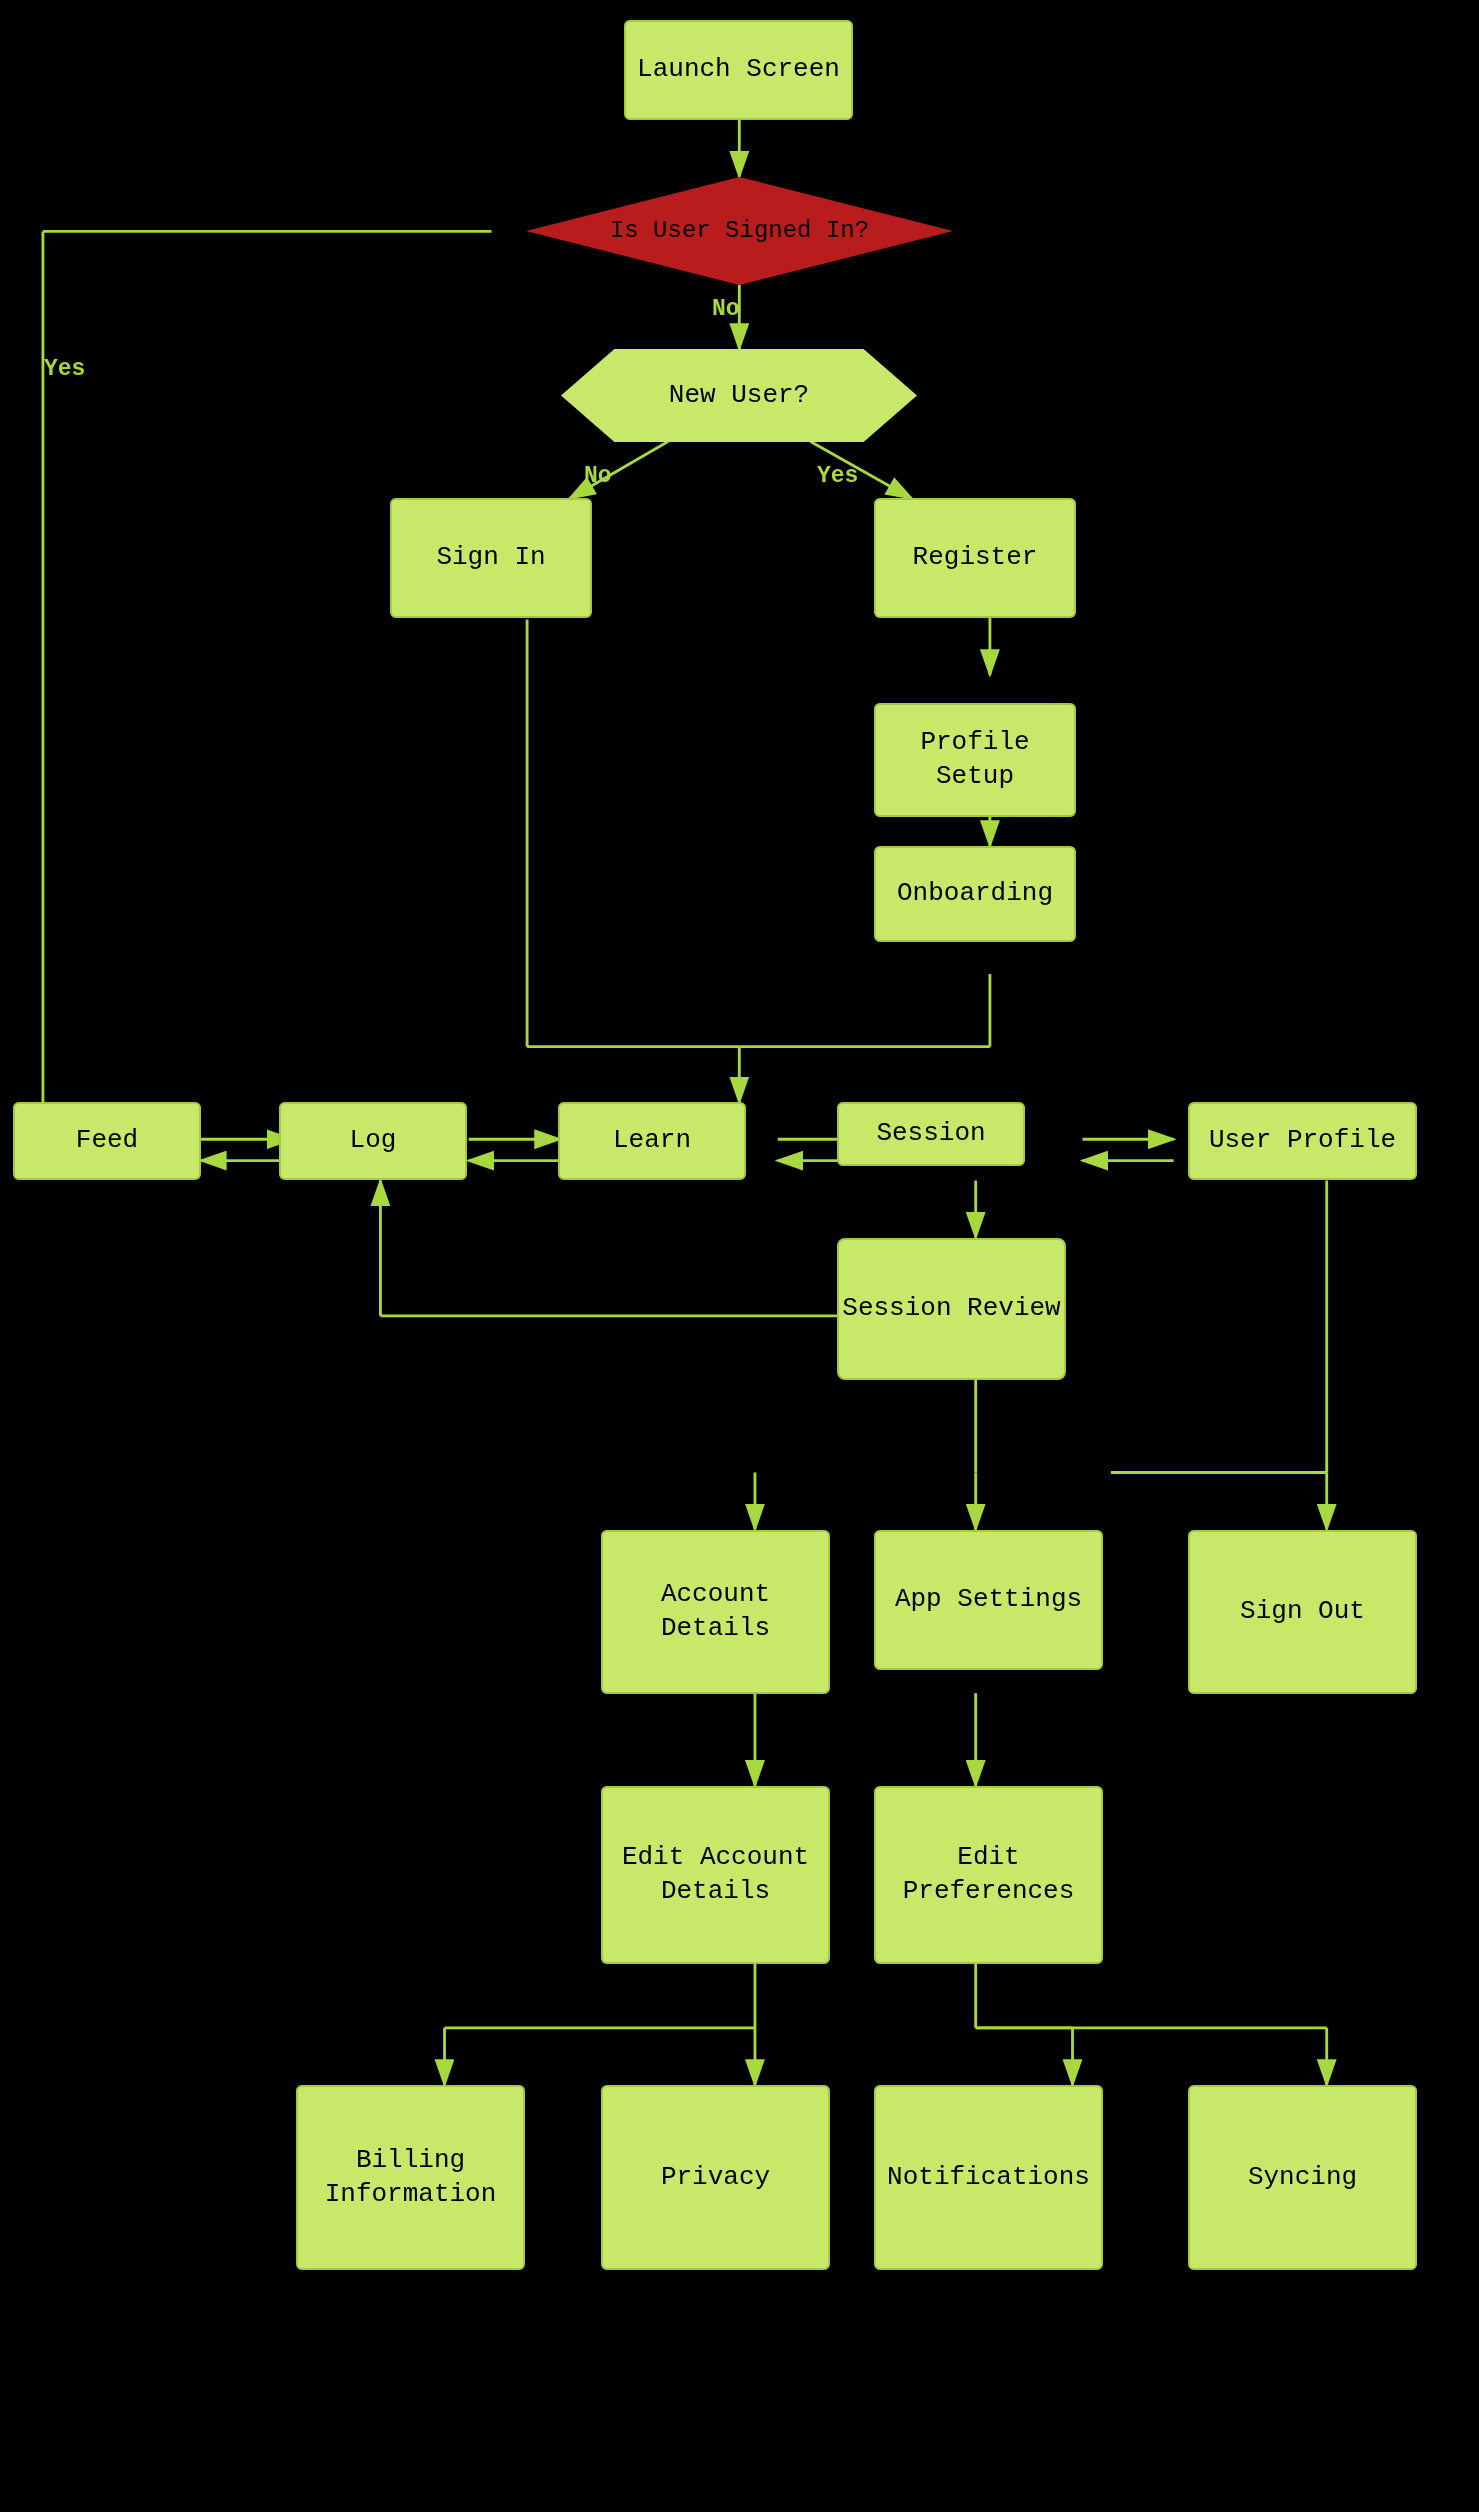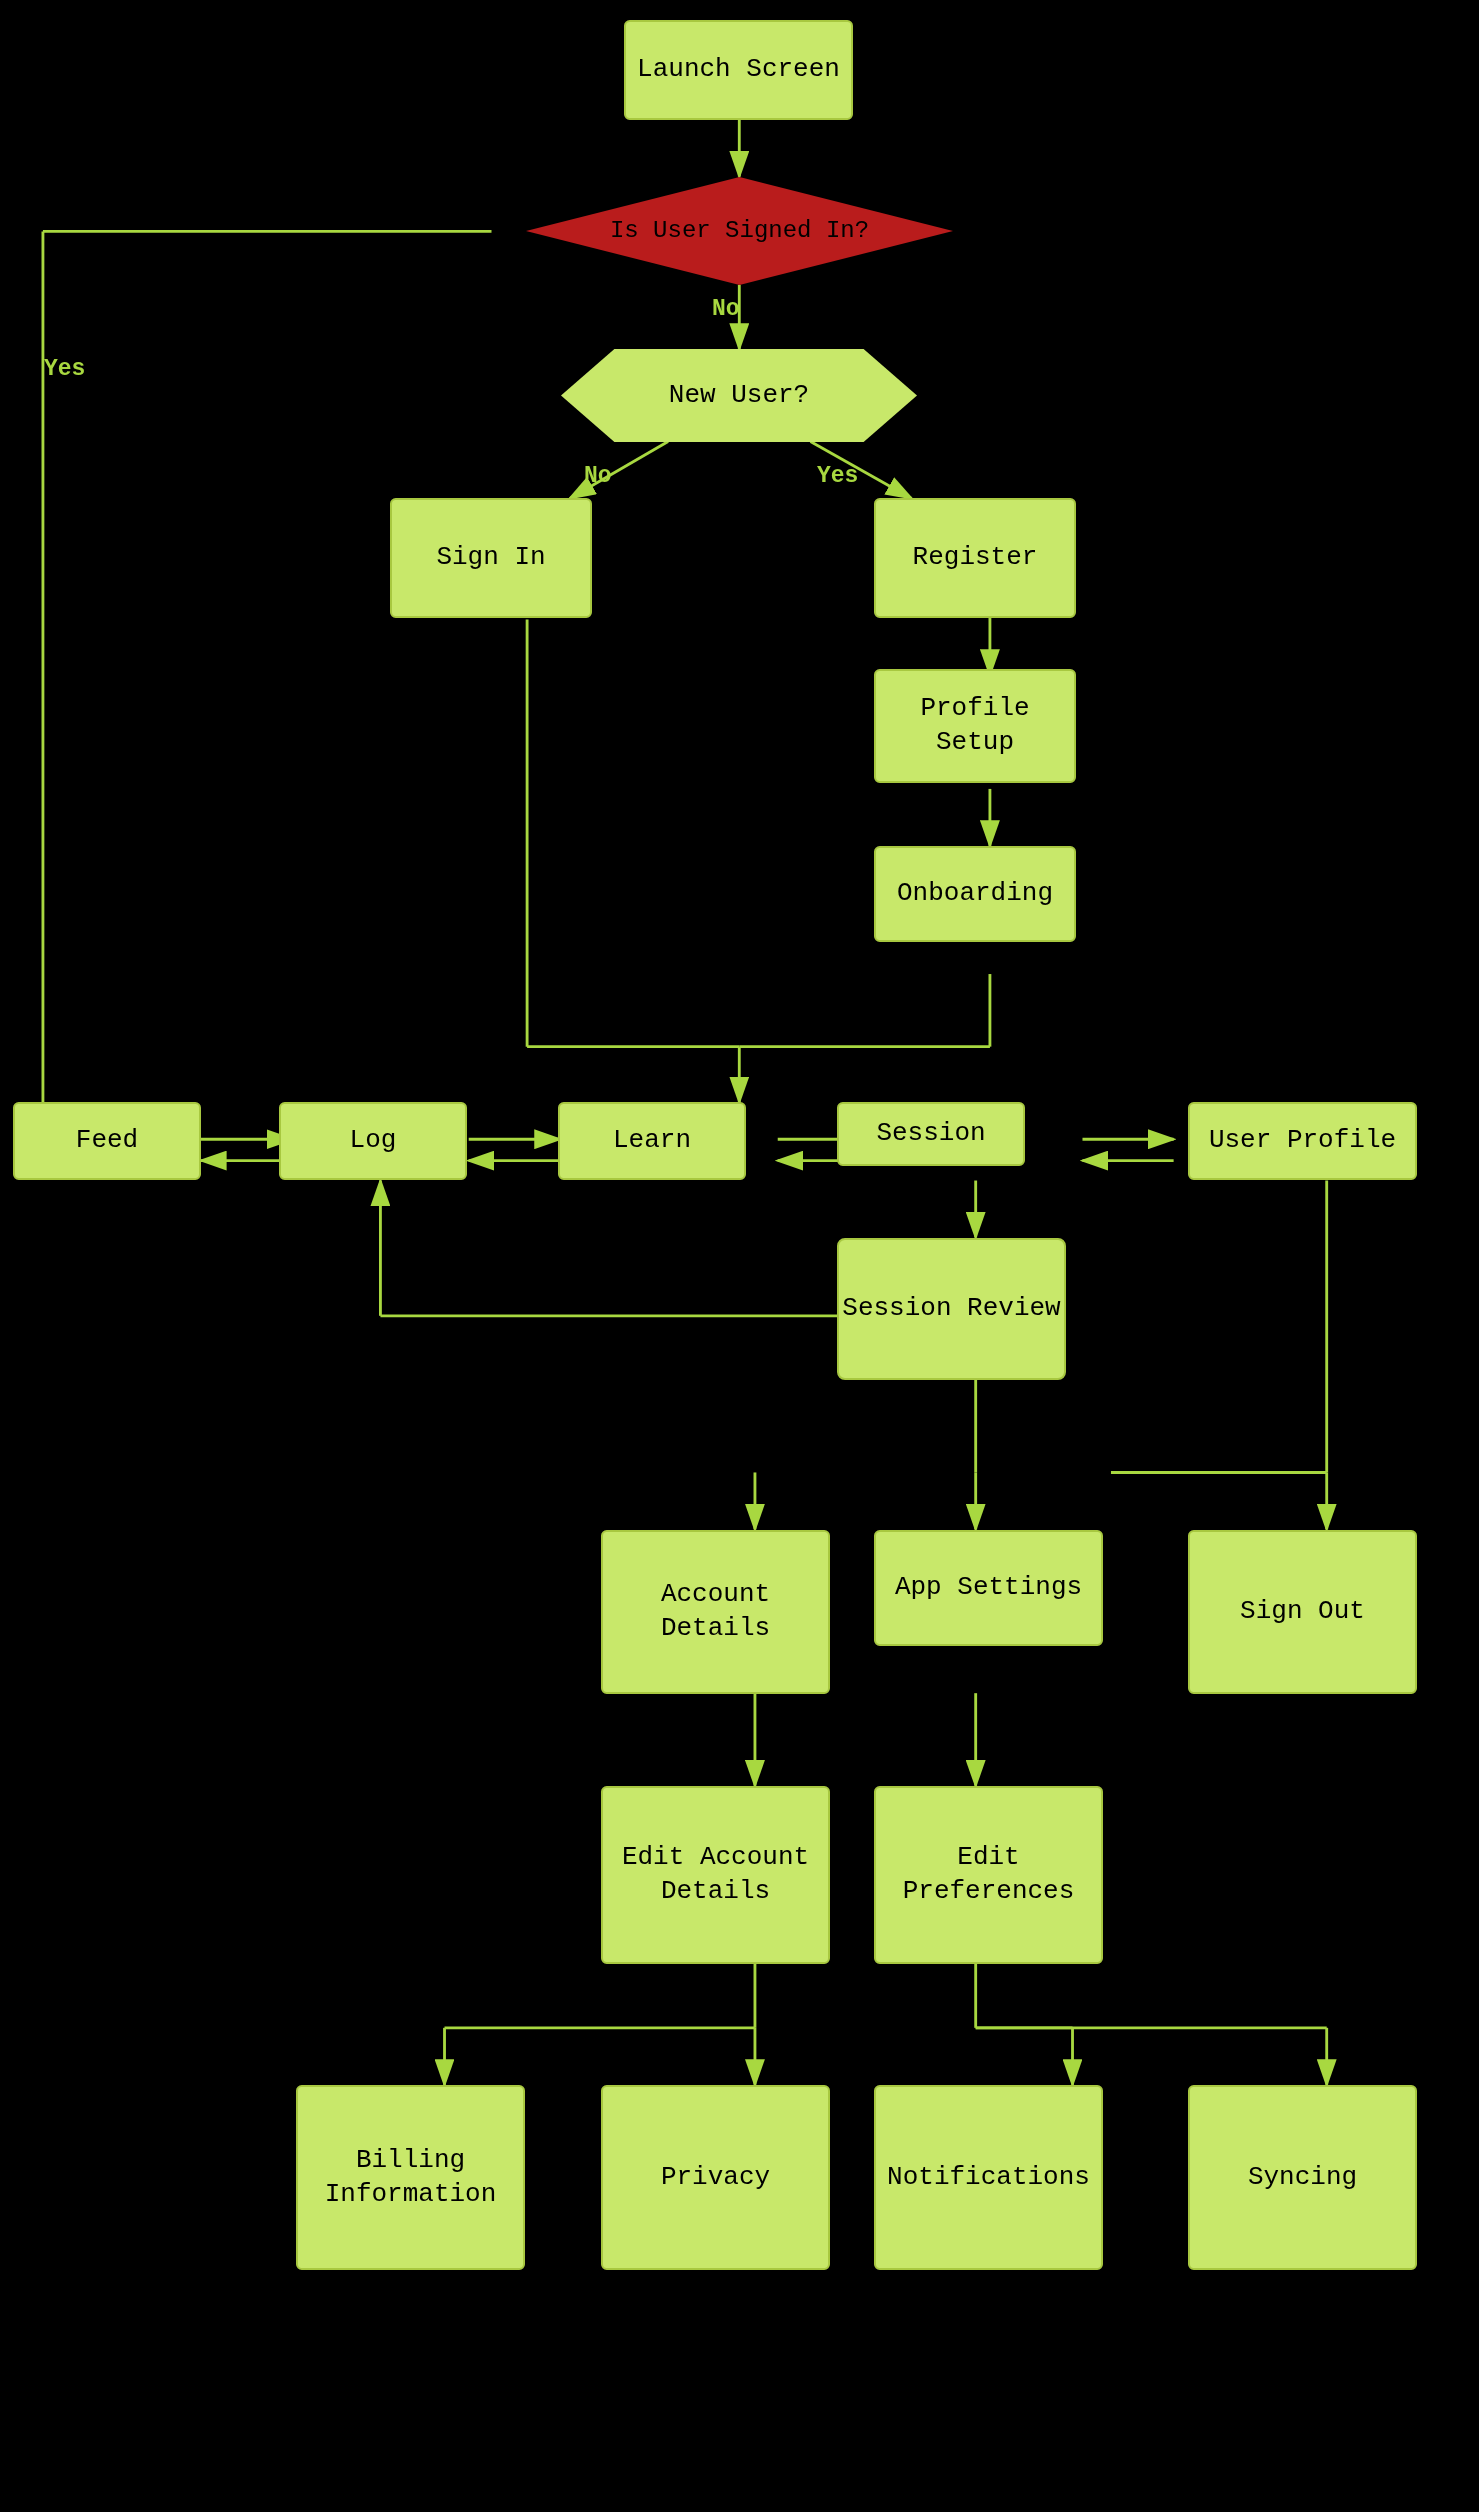--- a/index.html
+++ b/index.html
@@ -178,21 +178,21 @@
   </div>
 
   <div class="node node-rect" style="left: 390px; top: 498px; width: 202px; height: 120px;">
     <span>Sign In</span>
   </div>
 
   <div class="node node-rect" style="left: 874px; top: 498px; width: 202px; height: 120px;">
     <span>Register</span>
   </div>
 
-  <div class="node node-rect" style="left: 874px; top: 669px; width: 202px; height: 114px;">
+  <div class="node node-rect" style="left: 874px; top: 703px; width: 202px; height: 114px;">
     <span>Profile Setup</span>
   </div>
 
   <div class="node node-rect" style="left: 874px; top: 846px; width: 202px; height: 96px;">
     <span>Onboarding</span>
   </div>
 
   <div class="node node-rect" style="left: 13px; top: 1102px; width: 188px; height: 78px;">
     <span>Feed</span>
   </div>
@@ -215,21 +215,21 @@
 
   <div class="node node-rect" style="left: 837px; top: 1238px; width: 229px; height: 142px; border-radius: 8px;">
     <span>Session Review</span>
   </div>
 
   <div class="node node-rect" style="left: 601px; top: 1530px; width: 229px; height: 164px;">
     <span style="white-space: pre;">Account
 Details</span>
   </div>
 
-  <div class="node node-rect" style="left: 874px; top: 1530px; width: 229px; height: 116px;">
+  <div class="node node-rect" style="left: 874px; top: 1530px; width: 229px; height: 140px;">
     <span>App Settings</span>
   </div>
 
   <div class="node node-rect" style="left: 1188px; top: 1530px; width: 229px; height: 164px;">
     <span>Sign Out</span>
   </div>
 
   <div class="node node-rect" style="left: 601px; top: 1786px; width: 229px; height: 178px;">
     <span style="white-space: pre;">Edit Account
 Details</span>

